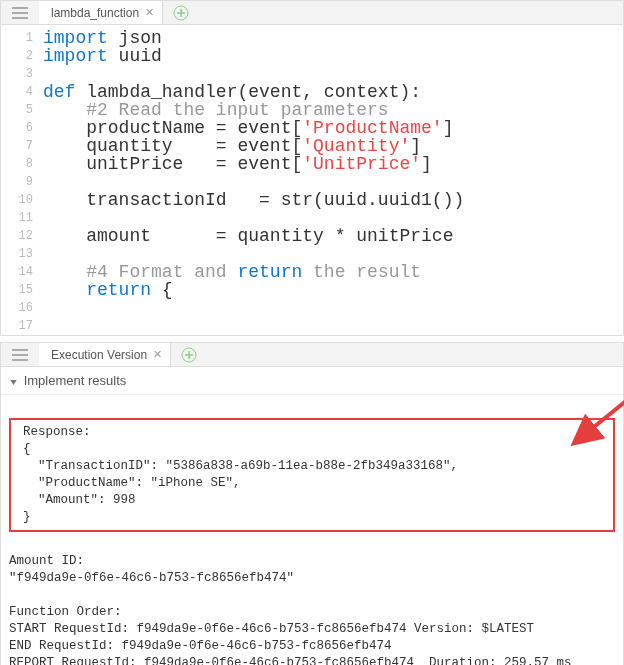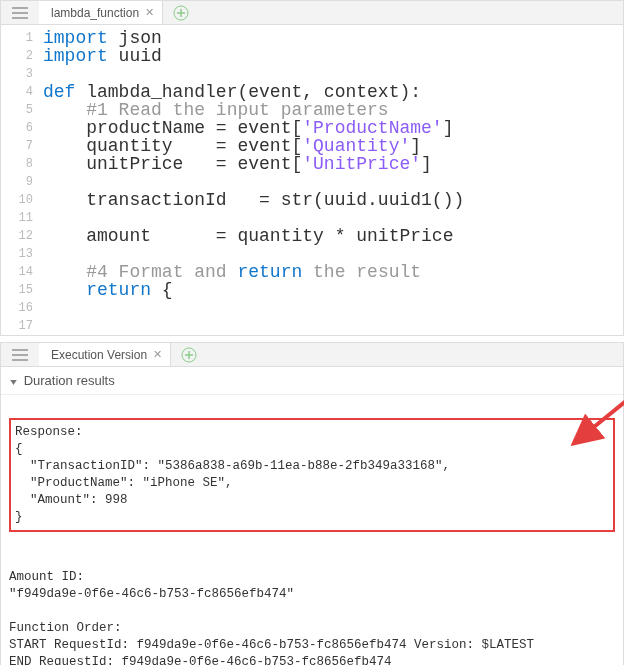--- a/index.html
+++ b/index.html
@@ -71,21 +71,21 @@
   line-height: 18px;
 }
 .code {
   flex: 1;
   font-size: 18px;
   line-height: 18px;
   white-space: pre;
   overflow: hidden;
 }
 .kw { color: #1177cc; }
-.str { color: #8b5cf6; }
+.str { color: #ef4444; }
 .com { color: #999; font-style: normal; }
 .bot-panel { margin-top: 6px; }
 .results-header {
   font-family: "Segoe UI", Arial, sans-serif;
   font-size: 13px;
   color: #555;
   padding: 6px 10px;
   border-bottom: 1px solid #eee;
 }
 .results-header::before {
@@ -99,22 +99,22 @@
 .results-body {
   padding: 6px 8px 10px 8px;
   font-size: 12.5px;
   line-height: 17px;
   white-space: pre;
   font-family: Consolas, Monaco, "Courier New", monospace;
   position: relative;
 }
 .hl-box {
   border: 2px solid #e53e3e;
-  padding: 4px 4px;
-  margin-bottom: 20px;
+  padding: 4px 12px;
+  margin-bottom: 4px;
   position: relative;
 }
 .arrow {
   position: absolute;
   right: -18px;
   top: -24px;
   width: 60px;
   height: 60px;
   pointer-events: none;
 }
@@ -143,21 +143,21 @@
           <line x1="4" y1="8" x2="12" y2="8" stroke="#8c8" stroke-width="1.5"></line>
         </svg>
     </div>
   </div>
   <div class="editor">
     <div class="gutter" id="gutter">1<br>2<br>3<br>4<br>5<br>6<br>7<br>8<br>9<br>10<br>11<br>12<br>13<br>14<br>15<br>16<br>17<br></div>
     <div class="code" id="code"><span class="kw">import</span> json
 <span class="kw">import</span> uuid
 
 <span class="kw">def</span> lambda_handler(event, context):
-    <span class="com">#1 Read the input parameters</span>
+    <span class="com">#2 Read the input parameters</span>
     productName = event[<span class="str">'ProductName'</span>]
     quantity    = event[<span class="str">'Quantity'</span>]
     unitPrice   = event[<span class="str">'UnitPrice'</span>]
 
     transactionId   = str(uuid.uuid1())
 
     amount      = quantity * unitPrice
 
     <span class="com">#4 Format and <span class="kw">return</span> the result</span>
     <span class="kw">return</span> {
@@ -180,21 +180,21 @@
     </div>
     <div class="add-tab">
       <svg width="16" height="16" viewBox="0 0 16 16">
           <circle cx="8" cy="8" r="7" fill="none" stroke="#8c8" stroke-width="1"></circle>
           <line x1="8" y1="4" x2="8" y2="12" stroke="#8c8" stroke-width="1.5"></line>
           <line x1="4" y1="8" x2="12" y2="8" stroke="#8c8" stroke-width="1.5"></line>
         </svg>
     </div>
   </div>
   <div class="results-header">
-    <span>Duration results</span>
+    <span>Implement results</span>
   </div>
   <div class="results-body">
 <div class="hl-box"><svg class="arrow" viewBox="0 0 60 60">
           <defs>
             <marker id="ah" markerWidth="8" markerHeight="8" refX="2" refY="4" orient="auto">
               <path d="M0,0 L8,4 L0,8 Z" fill="#e53e3e"></path>
             </marker>
           </defs>
           <line x1="55" y1="5" x2="18" y2="35" stroke="#e53e3e" stroke-width="4" marker-end="url(#ah)"></line>
         </svg><span>Response:</span>

